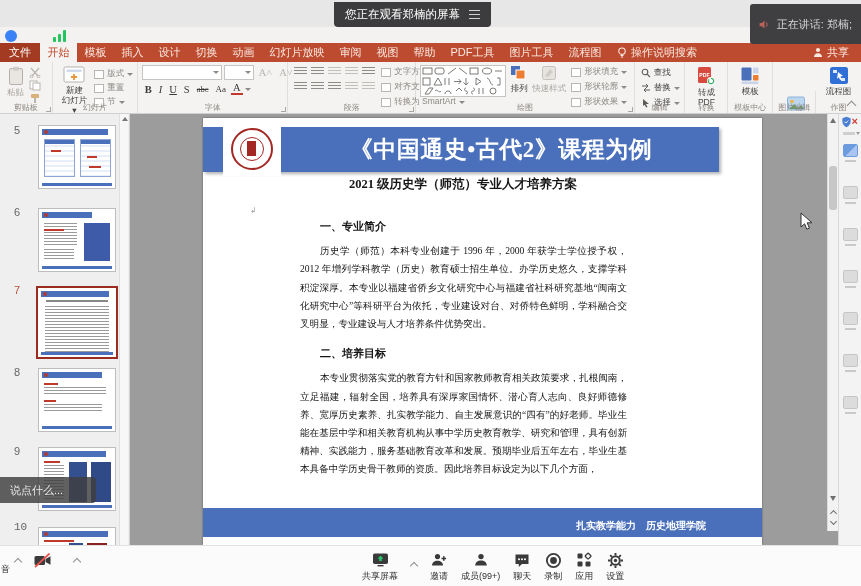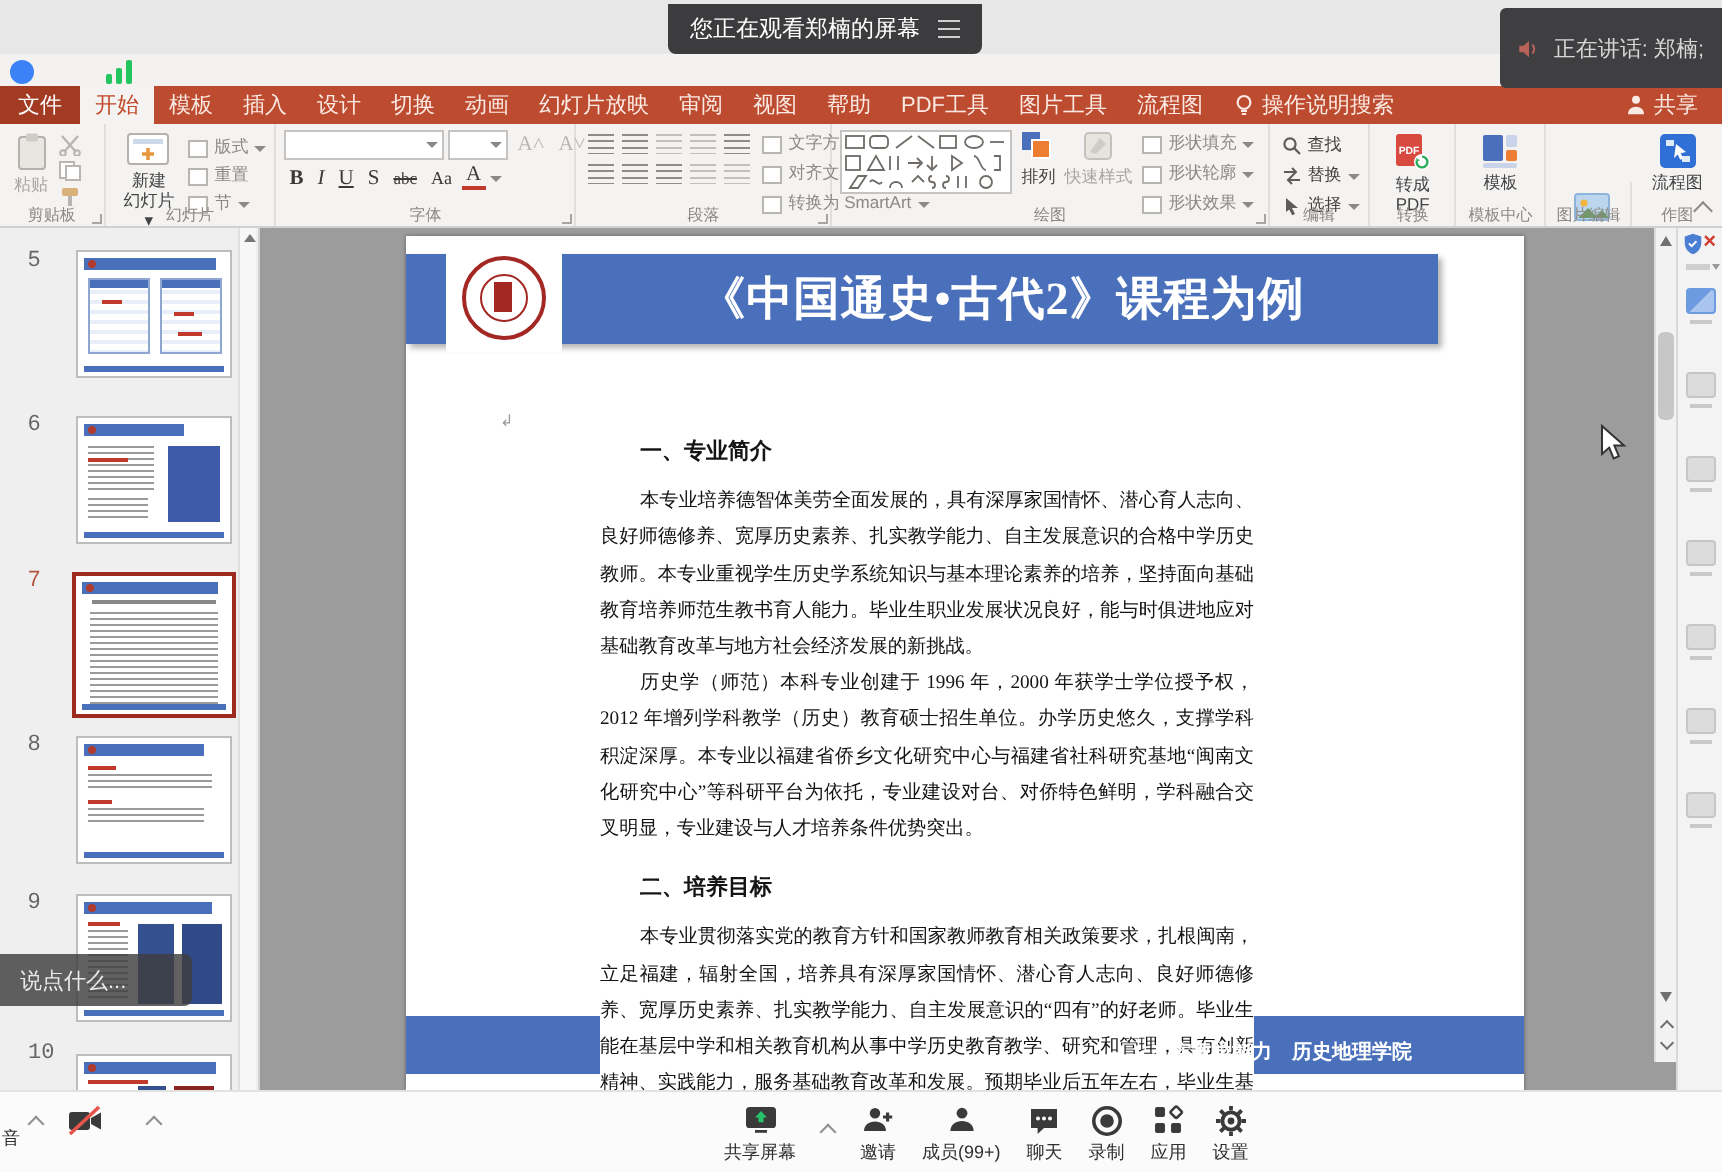--- a/index.html
+++ b/index.html
@@ -516,24 +516,24 @@
   </div>
 
   <div class="canvas">
     <div class="slide">
       <div class="banner">
         <div class="logobox">
             <div class="seal"></div>
           </div>
         <div class="banner-title">《中国通史•古代2》课程为例</div>
       </div>
+      <div class="subtitle">2021 级历史学（师范）专业人才培养方案</div>
       <div class="pmark">↲</div>
       <div class="textblock">
         <h3>一、专业简介</h3>
-        <p>本专业培养德智体美劳全面发展的，具有深厚家国情怀、潜心育人志向、良好师德修养、宽厚历史素养、扎实教学能力、自主发展意识的合格中学历史教师。本专业重视学生历史学系统知识与基本理论素养的培养，坚持面向基础教育培养师范生教书育人能力。毕业生职业发展状况良好，能与时俱进地应对基础教育改革与地方社会经济发展的新挑战。</p>
         <p>历史学（师范）本科专业创建于 1996 年，2000 年获学士学位授予权，2012 年增列学科教学（历史）教育硕士招生单位。办学历史悠久，支撑学科积淀深厚。本专业以福建省侨乡文化研究中心与福建省社科研究基地“闽南文化研究中心”等科研平台为依托，专业建设对台、对侨特色鲜明，学科融合交叉明显，专业建设与人才培养条件优势突出。</p>
         <h3 class="second">二、培养目标</h3>
         <p>本专业贯彻落实党的教育方针和国家教师教育相关政策要求，扎根闽南，立足福建，辐射全国，培养具有深厚家国情怀、潜心育人志向、良好师德修养、宽厚历史素养、扎实教学能力、自主发展意识的“四有”的好老师。毕业生能在基层中学和相关教育机构从事中学历史教育教学、研究和管理，具有创新精神、实践能力，服务基础教育改革和发展。预期毕业后五年左右，毕业生基本具备中学历史骨干教师的资质。因此培养目标设定为以下几个方面，</p>
       </div>
       <div class="slide-footbar"></div>
       <div class="slide-foottext">扎实教学能力　历史地理学院</div>
     </div>
 
     <div class="vscroll">
       <span class="tri-up"></span>

